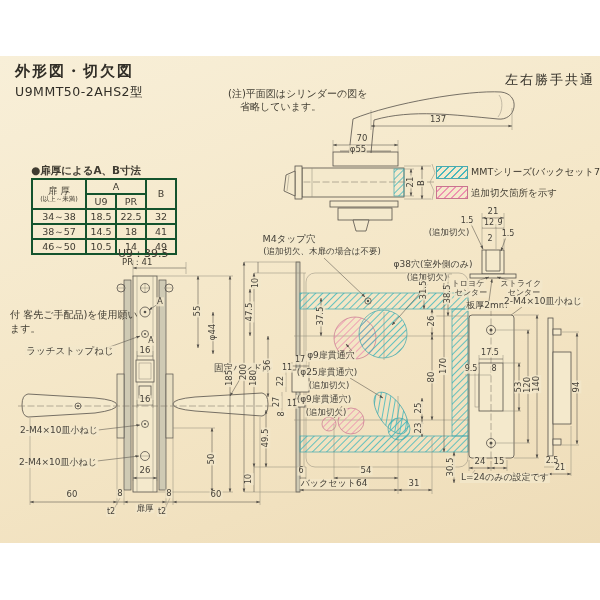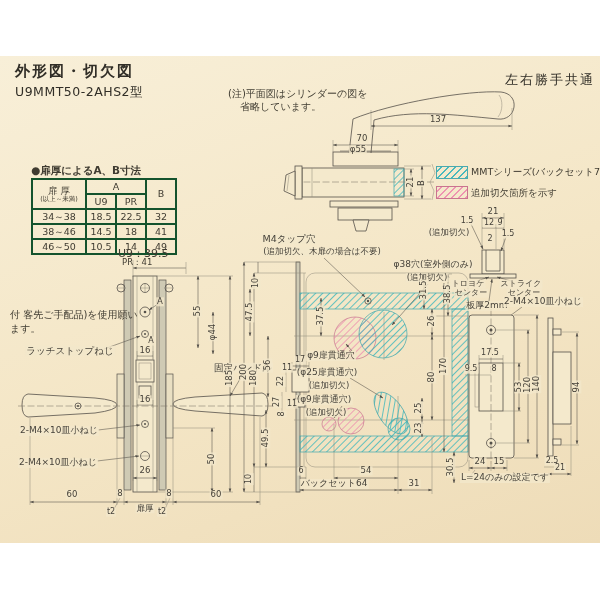--- a/index.html
+++ b/index.html
@@ -309,21 +309,21 @@
       <td>U9</td>
       <td>PR</td>
     </tr>
     <tr>
       <td>34～38</td>
       <td>18.5</td>
       <td>22.5</td>
       <td>32</td>
     </tr>
     <tr>
-      <td>38～46</td>
+      <td>38～57</td>
       <td>14.5</td>
       <td>18</td>
       <td>41</td>
     </tr>
     <tr>
       <td>46～50</td>
       <td>10.5</td>
       <td>14</td>
       <td>49</td>
     </tr>

